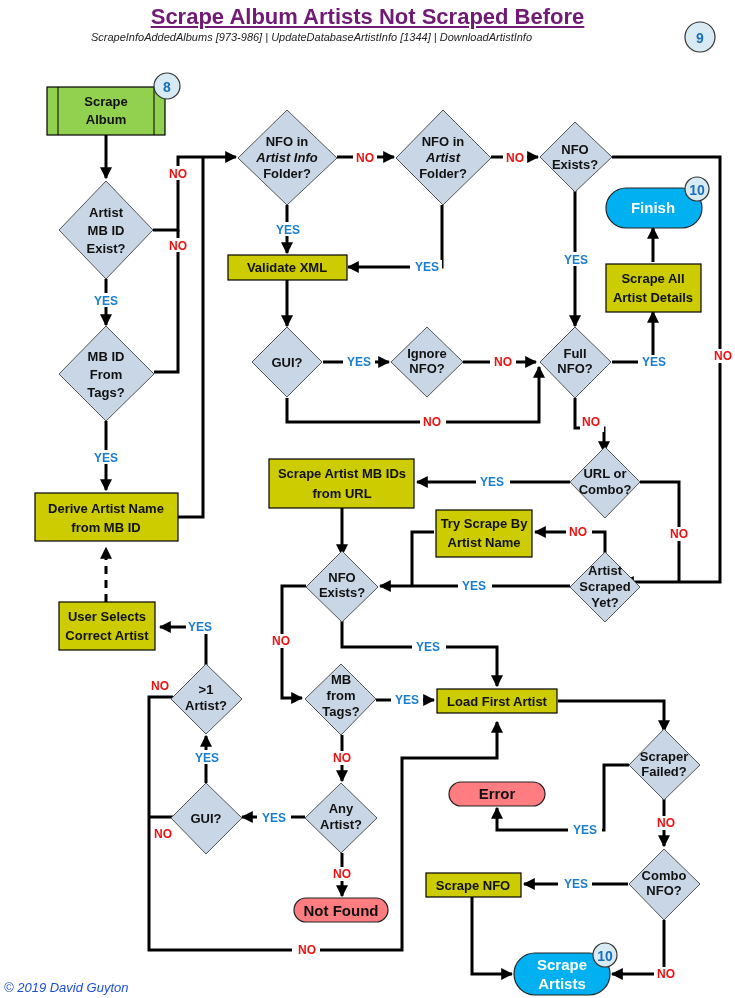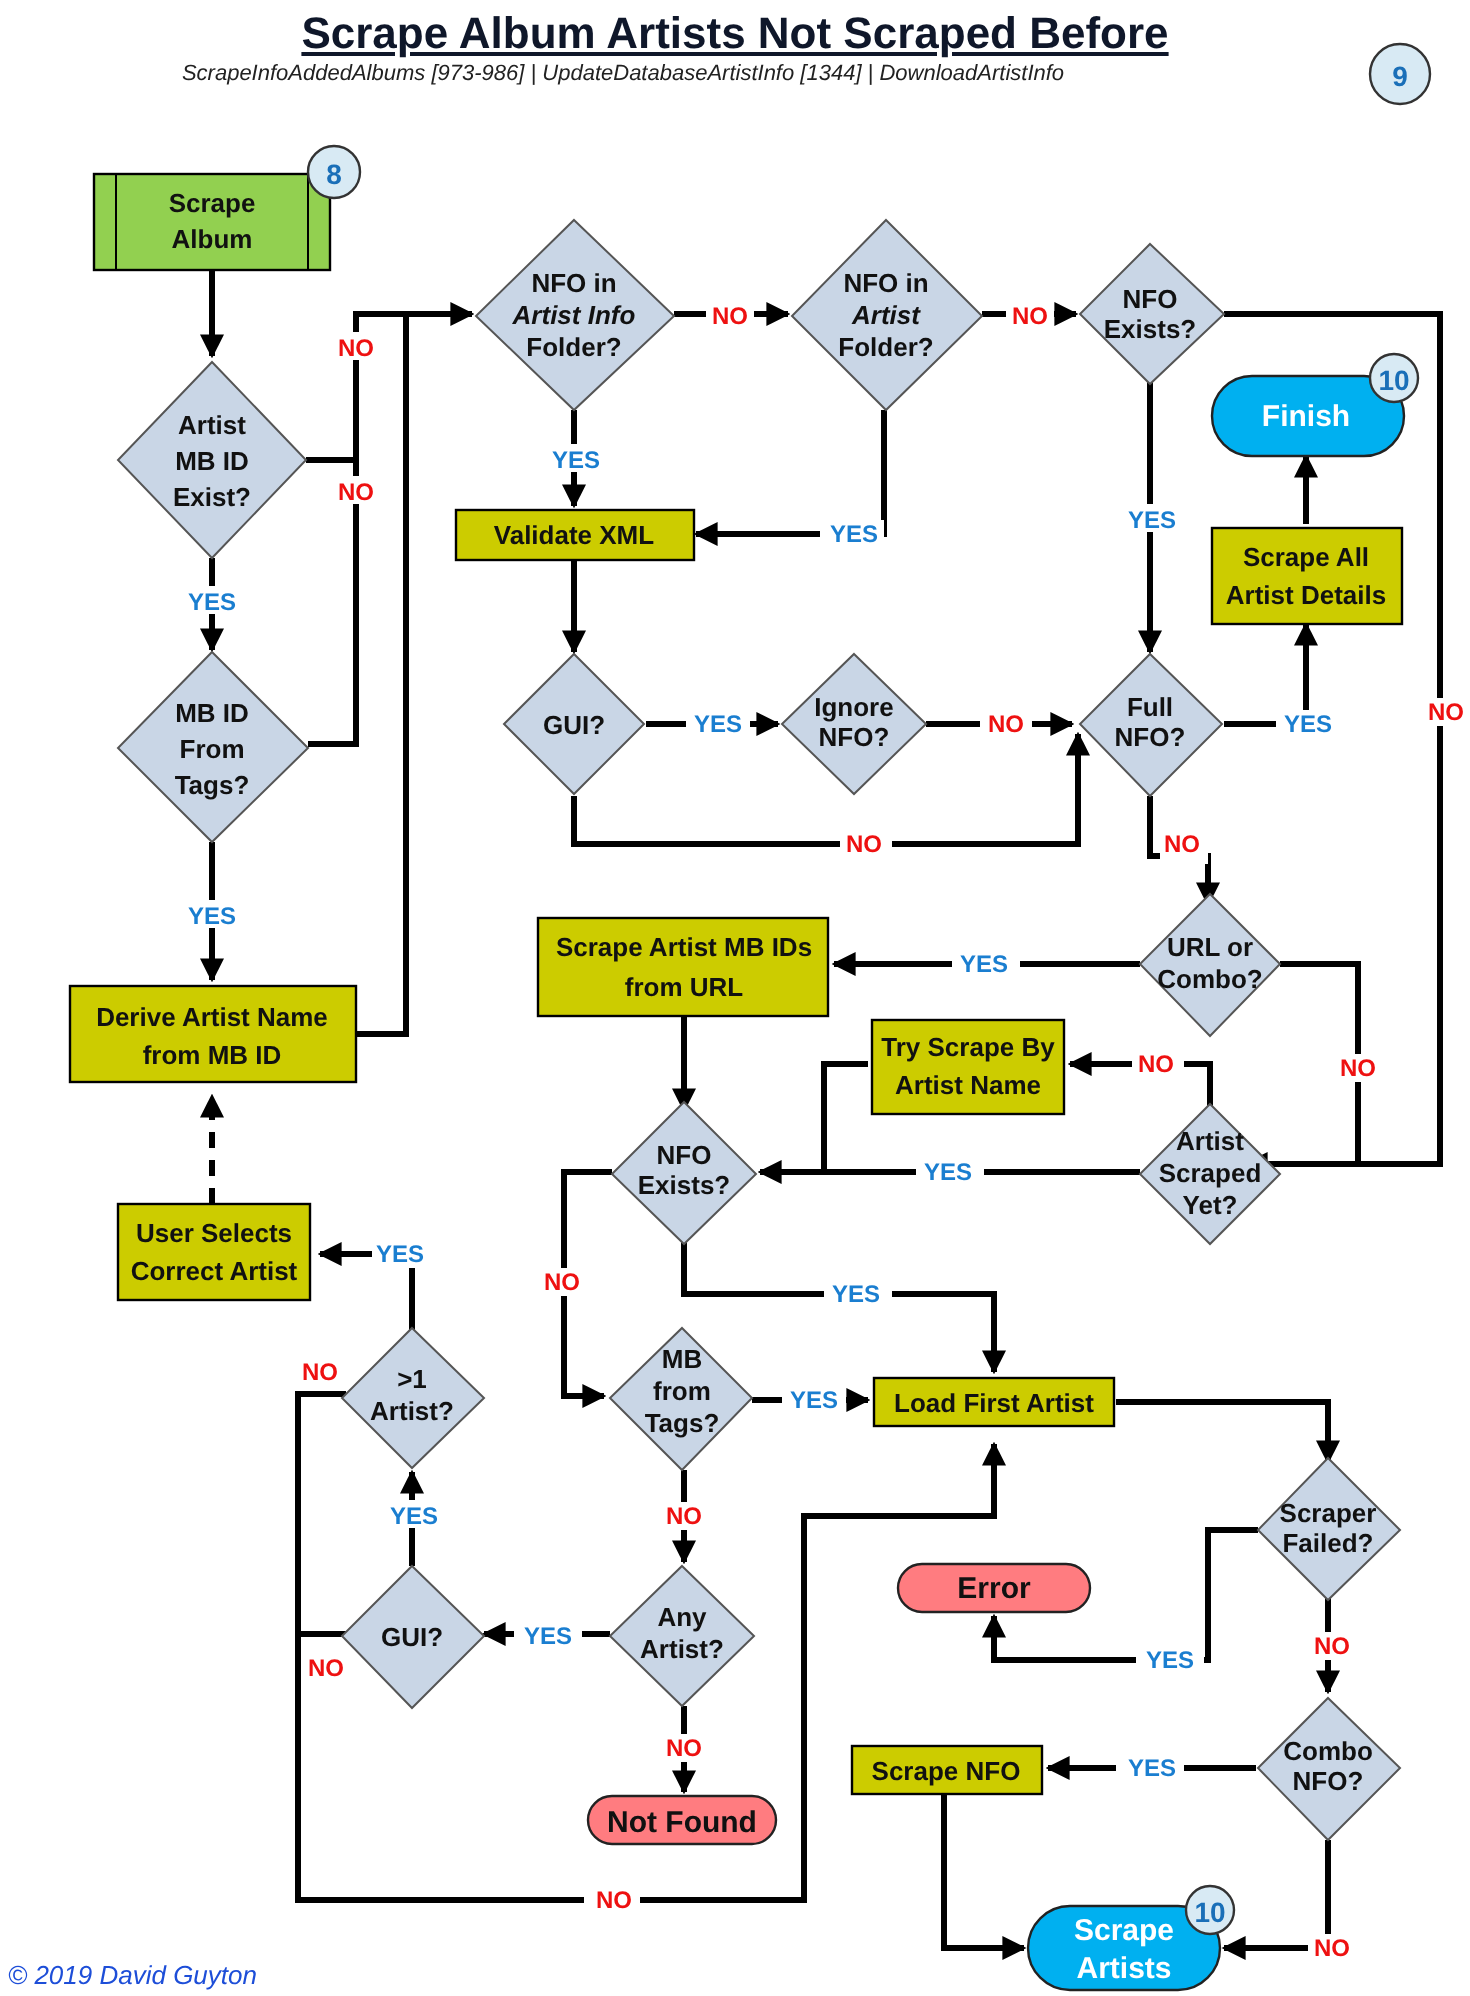--- a/index.html
+++ b/index.html
@@ -1,17 +1,17 @@
 <!DOCTYPE html>
 <html><head>
 <meta charset="utf-8">
 <style>
   html,body{margin:0;padding:0;background:#fff;}
   body{width:735px;height:998px;position:relative;overflow:hidden;font-family:"Liberation Sans",sans-serif;}
-  .title{position:absolute;left:0;width:735px;top:4px;text-align:center;font-weight:bold;font-size:22px;text-decoration:underline;color:#0f172a;}
+  .title{position:absolute;left:0;width:735px;top:4px;text-align:center;font-weight:bold;font-size:22px;text-decoration:underline;color:#701a75;}
   .subtitle{position:absolute;left:0;width:615px;top:31px;text-align:center;font-style:italic;font-size:11px;color:#222;padding-left:8px;box-sizing:border-box;}
   .copyright{position:absolute;left:4px;top:980px;font-style:italic;font-size:13px;color:#1d4ed8;}
   svg{position:absolute;left:0;top:0;}
   .dtext{font-family:"Liberation Sans",sans-serif;font-weight:bold;font-size:13px;fill:#111;text-anchor:middle;}
   .btext{font-family:"Liberation Sans",sans-serif;font-weight:bold;font-size:13px;fill:#111;text-anchor:middle;}
   .ttext{font-family:"Liberation Sans",sans-serif;font-weight:bold;font-size:15px;fill:#fff;text-anchor:middle;}
   .etext{font-family:"Liberation Sans",sans-serif;font-weight:bold;font-size:15px;fill:#111;text-anchor:middle;}
   .yes{font-family:"Liberation Sans",sans-serif;font-weight:bold;font-size:12px;fill:#1a7ed0;text-anchor:middle;}
   .no{font-family:"Liberation Sans",sans-serif;font-weight:bold;font-size:12px;fill:#ee1111;text-anchor:middle;}
   .badge{font-family:"Liberation Sans",sans-serif;font-weight:bold;font-size:14px;fill:#1a6fb8;text-anchor:middle;}

